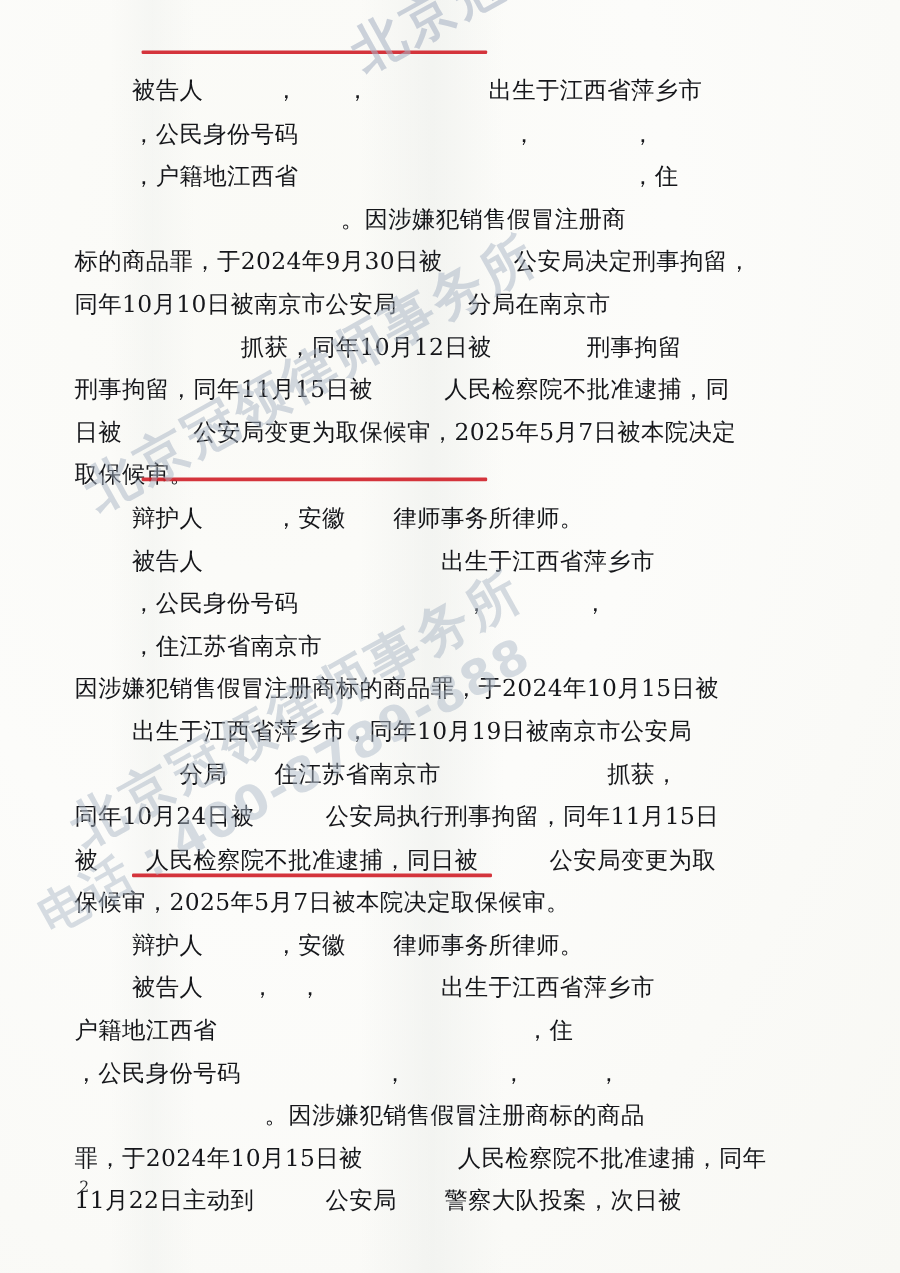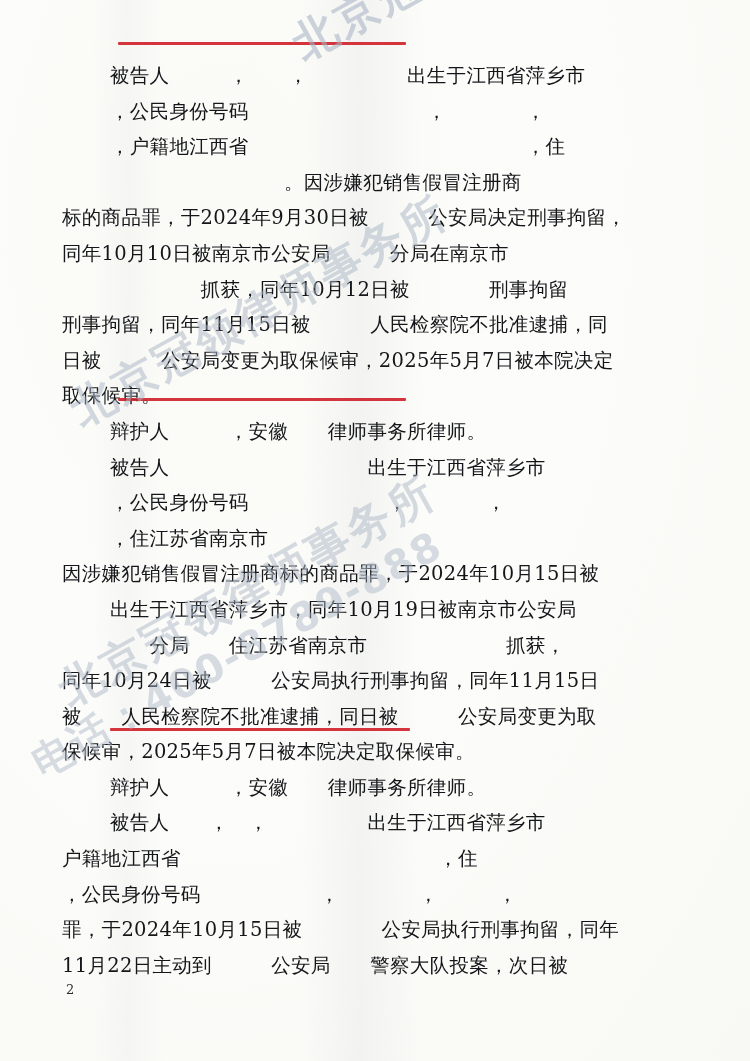--- a/index.html
+++ b/index.html
@@ -151,21 +151,22 @@
     <div class="line ind0">因涉嫌犯销售假冒注册商标的商品罪，于2024年10月15日被</div>
     <div class="line ind1">出生于江西省萍乡市，同年10月19日被南京市公安局</div>
     <div class="line ind1">　　分局　　住江苏省南京市　　　　　　　抓获，</div>
     <div class="line ind0">同年10月24日被　　　公安局执行刑事拘留，同年11月15日</div>
     <div class="line ind0">被　　人民检察院不批准逮捕，同日被　　　公安局变更为取</div>
     <div class="line ind0">保候审，2025年5月7日被本院决定取保候审。</div>
     <div class="line ind1">辩护人　　　，安徽　　律师事务所律师。</div>
     <div class="line ind1">被告人　　，　，　　　　　出生于江西省萍乡市</div>
     <div class="line ind0">户籍地江西省　　　　　　　　　　　　　，住</div>
     <div class="line ind0">，公民身份号码　　　　　　，　　　　，　　　，</div>
-    <div class="line ind0">罪，于2024年10月15日被　　　　公安局执行刑事拘留，同年</div>
+    <div class="line ind0">　　　　　　　　。因涉嫌犯销售假冒注册商标的商品</div>
+    <div class="line ind0">罪，于2024年10月15日被　　　　人民检察院不批准逮捕，同年</div>
     <div class="line ind0">11月22日主动到　　　公安局　　警察大队投案，次日被</div>
   </div>
 
   <div class="redline" id="redline-1"></div>
   <div class="redline" id="redline-2"></div>
   <div class="redline" id="redline-3"></div>
 
   <div class="watermark" id="wm-1">北京冠领律师事务所</div>
   <div class="watermark" id="wm-2">北京冠领律师事务所</div>
   <div class="watermark" id="wm-3">北京冠领律师事务所</div>

